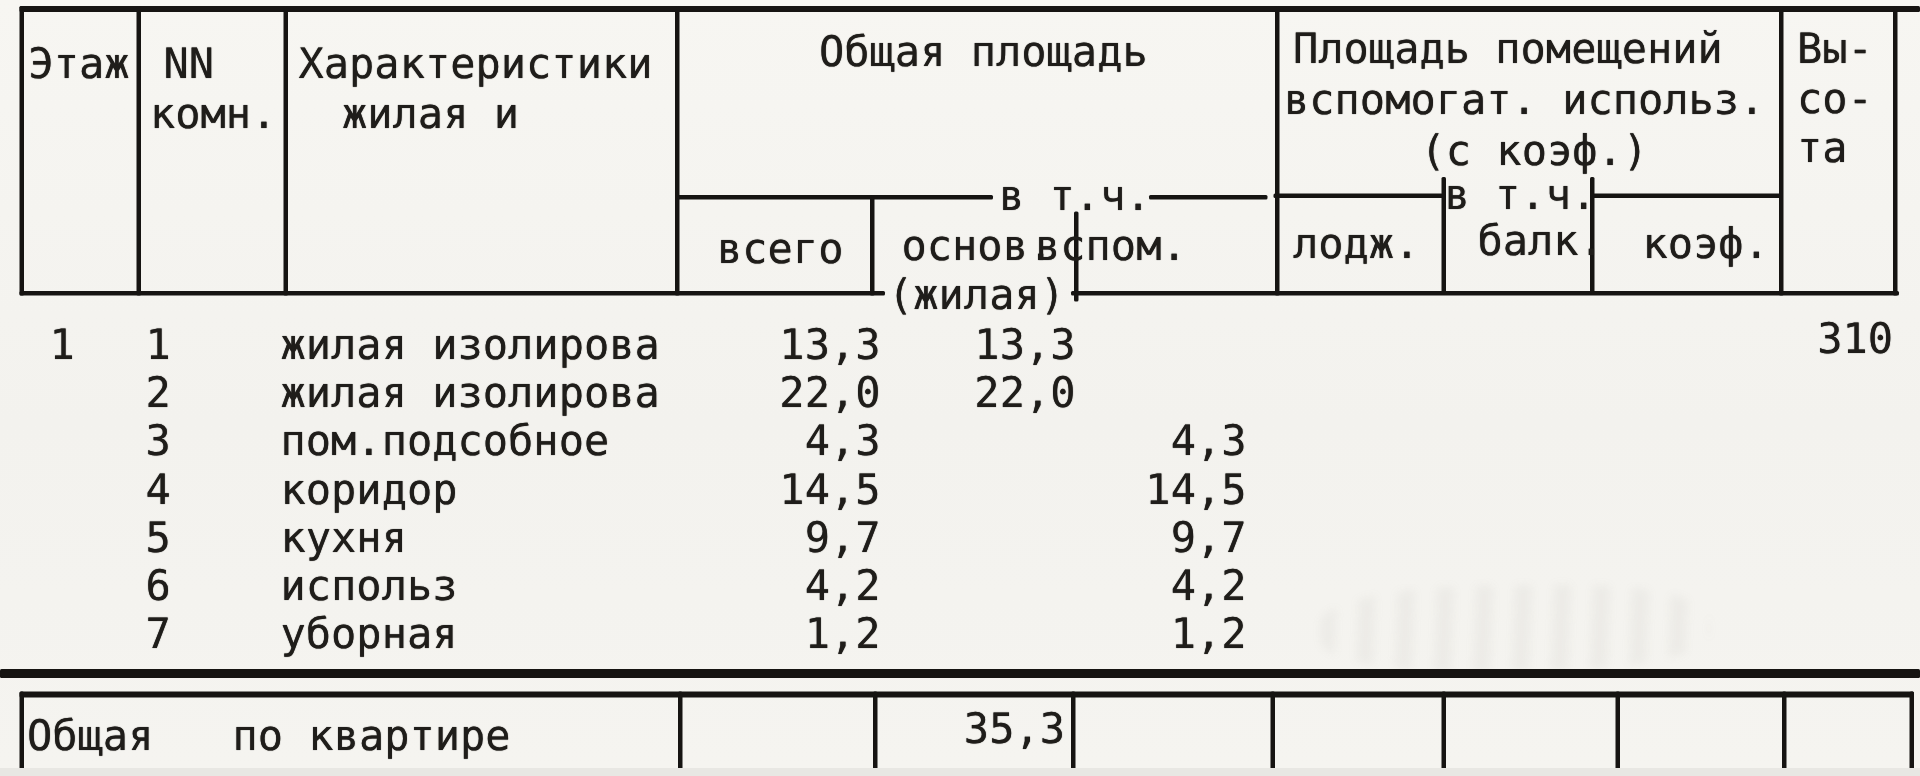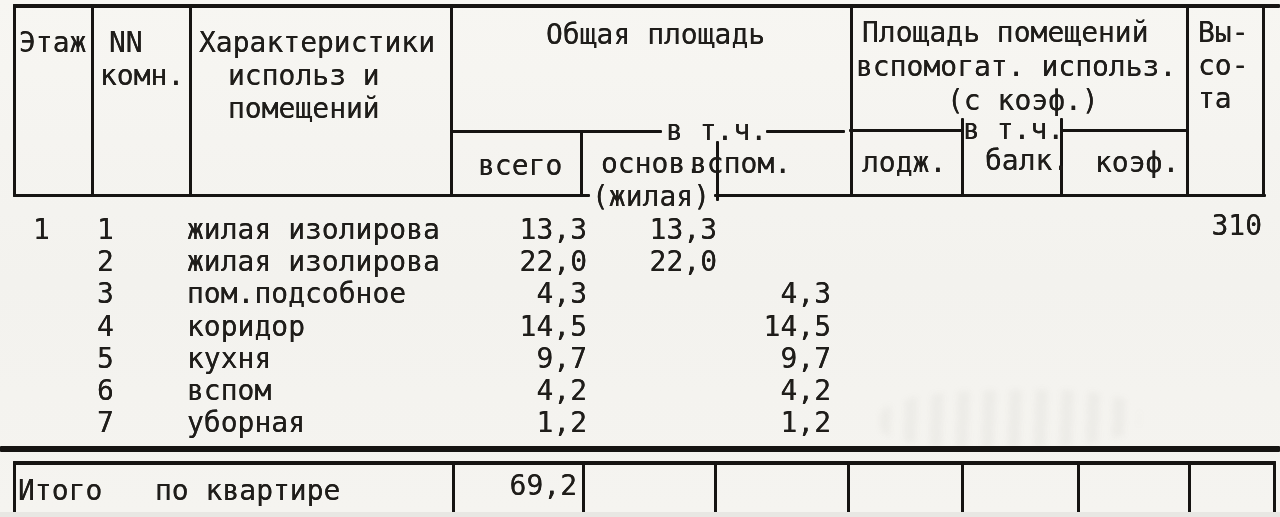--- a/index.html
+++ b/index.html
@@ -70,22 +70,21 @@
   <div class="vl" style="left:847px;top:461px;height:56px"></div>
   <div class="vl" style="left:961px;top:461px;height:56px"></div>
   <div class="vl" style="left:1077px;top:461px;height:56px"></div>
   <div class="vl" style="left:1188px;top:461px;height:56px"></div>
   <div class="vl" style="left:1273px;top:461px;height:56px"></div>
 
   <span class="t" style="left:19px;top:29px">Этаж</span>
   <span class="t" style="left:109px;top:29px">NN</span>
   <span class="t" style="left:100px;top:62px">комн.</span>
   <span class="t" style="left:199px;top:29px">Характеристики</span>
-  <span class="t" style="left:228px;top:62px">использ и</span>
-  <span class="t" style="left:228px;top:95px">помещений</span>
+  <span class="t" style="left:228px;top:62px">жилая и</span>
 
   <span class="t" style="left:546px;top:21px">Общая площадь</span>
   <span class="t" style="left:666px;top:117px">в т.ч.</span>
   <span class="t" style="left:478px;top:152px">всего</span>
   <span class="t" style="left:601px;top:150px">основ.</span>
   <span class="t" style="left:592px;top:183px">(жилая)</span>
   <span class="t" style="left:690px;top:150px">вспом.</span>
 
   <span class="t" style="left:856px;top:53px">вспомогат. использ.</span>
   <span class="t" style="left:862px;top:19px">Площадь помещений</span>
@@ -122,30 +121,30 @@
   <span class="t" style="left:187px;top:313px">коридор</span>
   <span class="t num" style="left:440px;top:313px;width:147px">14,5</span>
   <span class="t num" style="left:684px;top:313px;width:147px">14,5</span>
 
   <span class="t" style="left:97px;top:345px">5</span>
   <span class="t" style="left:187px;top:345px">кухня</span>
   <span class="t num" style="left:440px;top:345px;width:147px">9,7</span>
   <span class="t num" style="left:684px;top:345px;width:147px">9,7</span>
 
   <span class="t" style="left:97px;top:377px">6</span>
-  <span class="t" style="left:187px;top:377px">вспом</span>
+  <span class="t" style="left:187px;top:377px">использ</span>
   <span class="t num" style="left:440px;top:377px;width:147px">4,2</span>
   <span class="t num" style="left:684px;top:377px;width:147px">4,2</span>
 
   <span class="t" style="left:97px;top:409px">7</span>
   <span class="t" style="left:187px;top:409px">уборная</span>
   <span class="t num" style="left:440px;top:409px;width:147px">1,2</span>
   <span class="t num" style="left:684px;top:409px;width:147px">1,2</span>
 
-  <span class="t" style="left:18px;top:477px">Итого</span>
+  <span class="t" style="left:18px;top:477px">Общая</span>
   <span class="t" style="left:155px;top:477px">по квартире</span>
-  <span class="t num" style="left:430px;top:472px;width:147px">69,2</span>
+  <span class="t num" style="left:563px;top:472px;width:147px">35,3</span>
   <span class="t num" style="left:850px;top:472px;width:105px"></span>
   <span class="t num" style="left:965px;top:472px;width:105px"></span>
   <span class="t num" style="left:1082px;top:472px;width:100px"></span>
   <span class="t num" style="left:1192px;top:472px;width:74px"></span>
 
 </div>
 
 </body></html>

